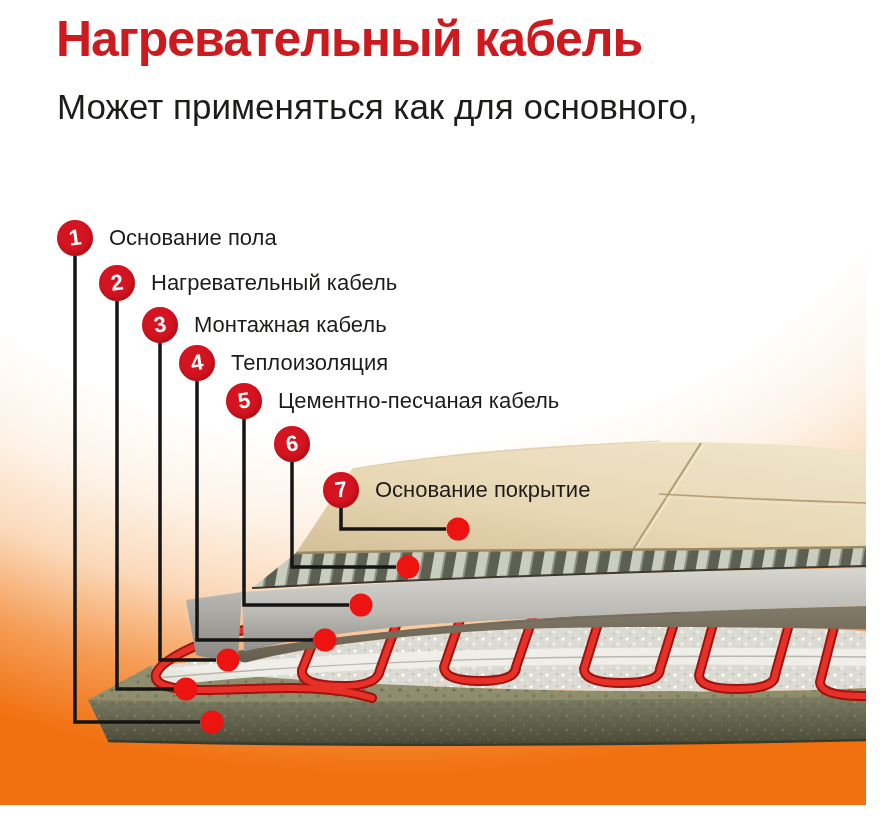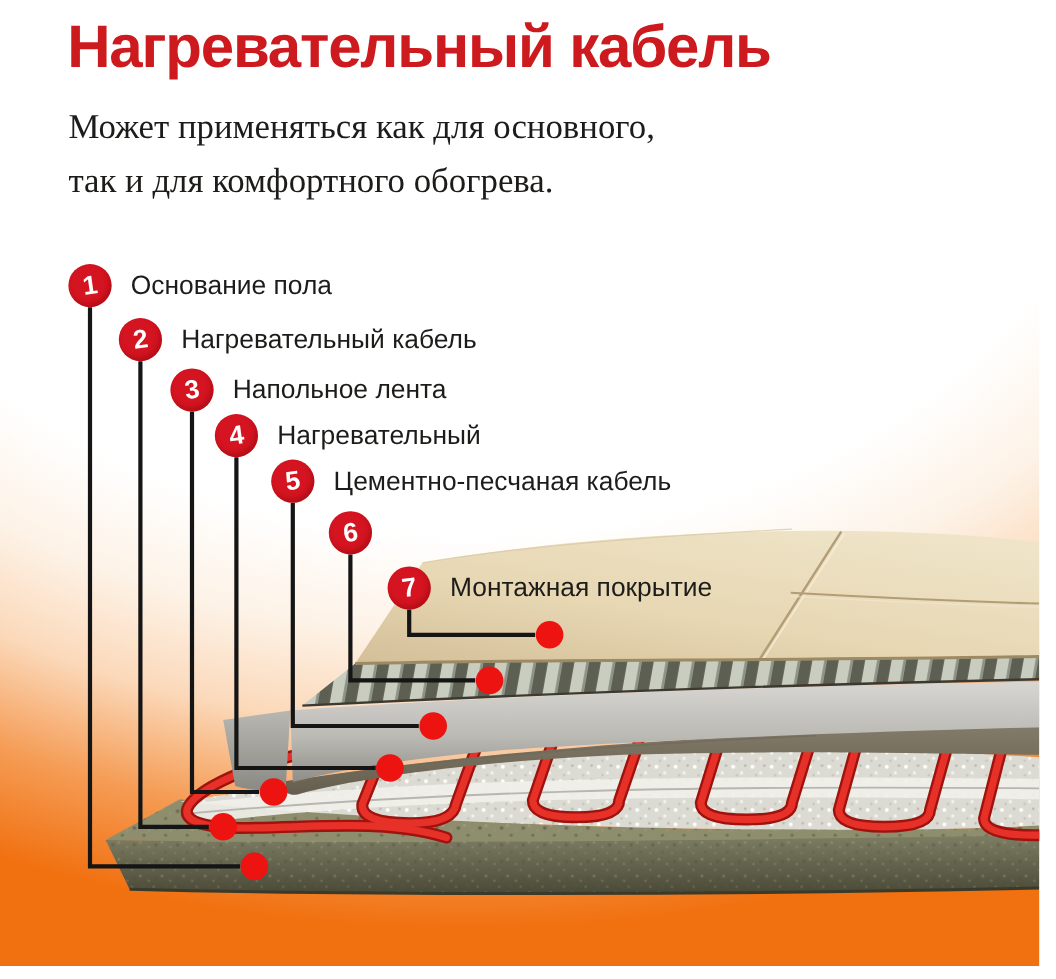--- a/index.html
+++ b/index.html
@@ -16,23 +16,22 @@
       #ffffff 52%, #fdf2e6 63%, #fbd9ba 73%, #f59c55 84%, var(--orange,#f1700f) 95%);
   }
   .illustration-svg{position:absolute;left:0;top:0;}
   .title{
     position:absolute;left:56px;top:10px;
     font-size:50px;font-weight:bold;letter-spacing:-1px;
     color:var(--title-red,#cd1a1f);white-space:nowrap;
   }
   .subtitle{
     position:absolute;left:57px;top:84px;
-    font-size:29px;line-height:45px;color:var(--text-dark,#1d1c1a);
+    font-size:35px;line-height:45px;color:var(--text-dark,#1d1c1a);
     white-space:nowrap;
-    font-family:Liberation Serif, serif;
   }
   .legend-item{
     position:absolute;display:flex;align-items:center;gap:16px;
     left:var(--x);top:var(--y);
   }
   .badge{
     width:36px;height:36px;border-radius:50%;
     background:var(--badge-red,#d41420);
     box-shadow:inset -2px -3px 4px rgba(120,0,10,.35);
     display:flex;align-items:center;justify-content:center;
@@ -173,58 +172,57 @@
       <circle cx="325" cy="640" r="11.5"></circle>
       <circle cx="361" cy="605" r="11.5"></circle>
       <circle cx="408" cy="567" r="11.5"></circle>
       <circle cx="458" cy="529" r="11.5"></circle>
     </g>
   </svg>
 
   <div class="title">Нагревательный кабель</div>
   <div class="subtitle">
     <div>Может применяться как для основного,</div>
-    <div>так и для комфортного обогрева.</div>
   </div>
 
   <div class="legend-item" style="--x:57px;--y:220px">
     <span class="badge">
         <span class="badge-num">1</span>
       </span>
     <span class="legend-label">Основание пола</span>
   </div>
   <div class="legend-item" style="--x:99px;--y:265px">
     <span class="badge">
         <span class="badge-num">2</span>
       </span>
     <span class="legend-label">Нагревательный кабель</span>
   </div>
   <div class="legend-item" style="--x:142px;--y:307px">
     <span class="badge">
         <span class="badge-num">3</span>
       </span>
-    <span class="legend-label">Напольное лента</span>
+    <span class="legend-label">Монтажная кабель</span>
   </div>
   <div class="legend-item" style="--x:179px;--y:345px">
     <span class="badge">
         <span class="badge-num">4</span>
       </span>
-    <span class="legend-label">Нагревательный</span>
+    <span class="legend-label">Теплоизоляция</span>
   </div>
   <div class="legend-item" style="--x:226px;--y:383px">
     <span class="badge">
         <span class="badge-num">5</span>
       </span>
     <span class="legend-label">Цементно-песчаная кабель</span>
   </div>
   <div class="legend-item" style="--x:274px;--y:426px">
     <span class="badge">
         <span class="badge-num">6</span>
       </span>
   </div>
   <div class="legend-item" style="--x:323px;--y:472px">
     <span class="badge">
         <span class="badge-num">7</span>
       </span>
-    <span class="legend-label">Монтажная покрытие</span>
+    <span class="legend-label">Основание покрытие</span>
   </div>
 
 </div>
 
 </body></html>

